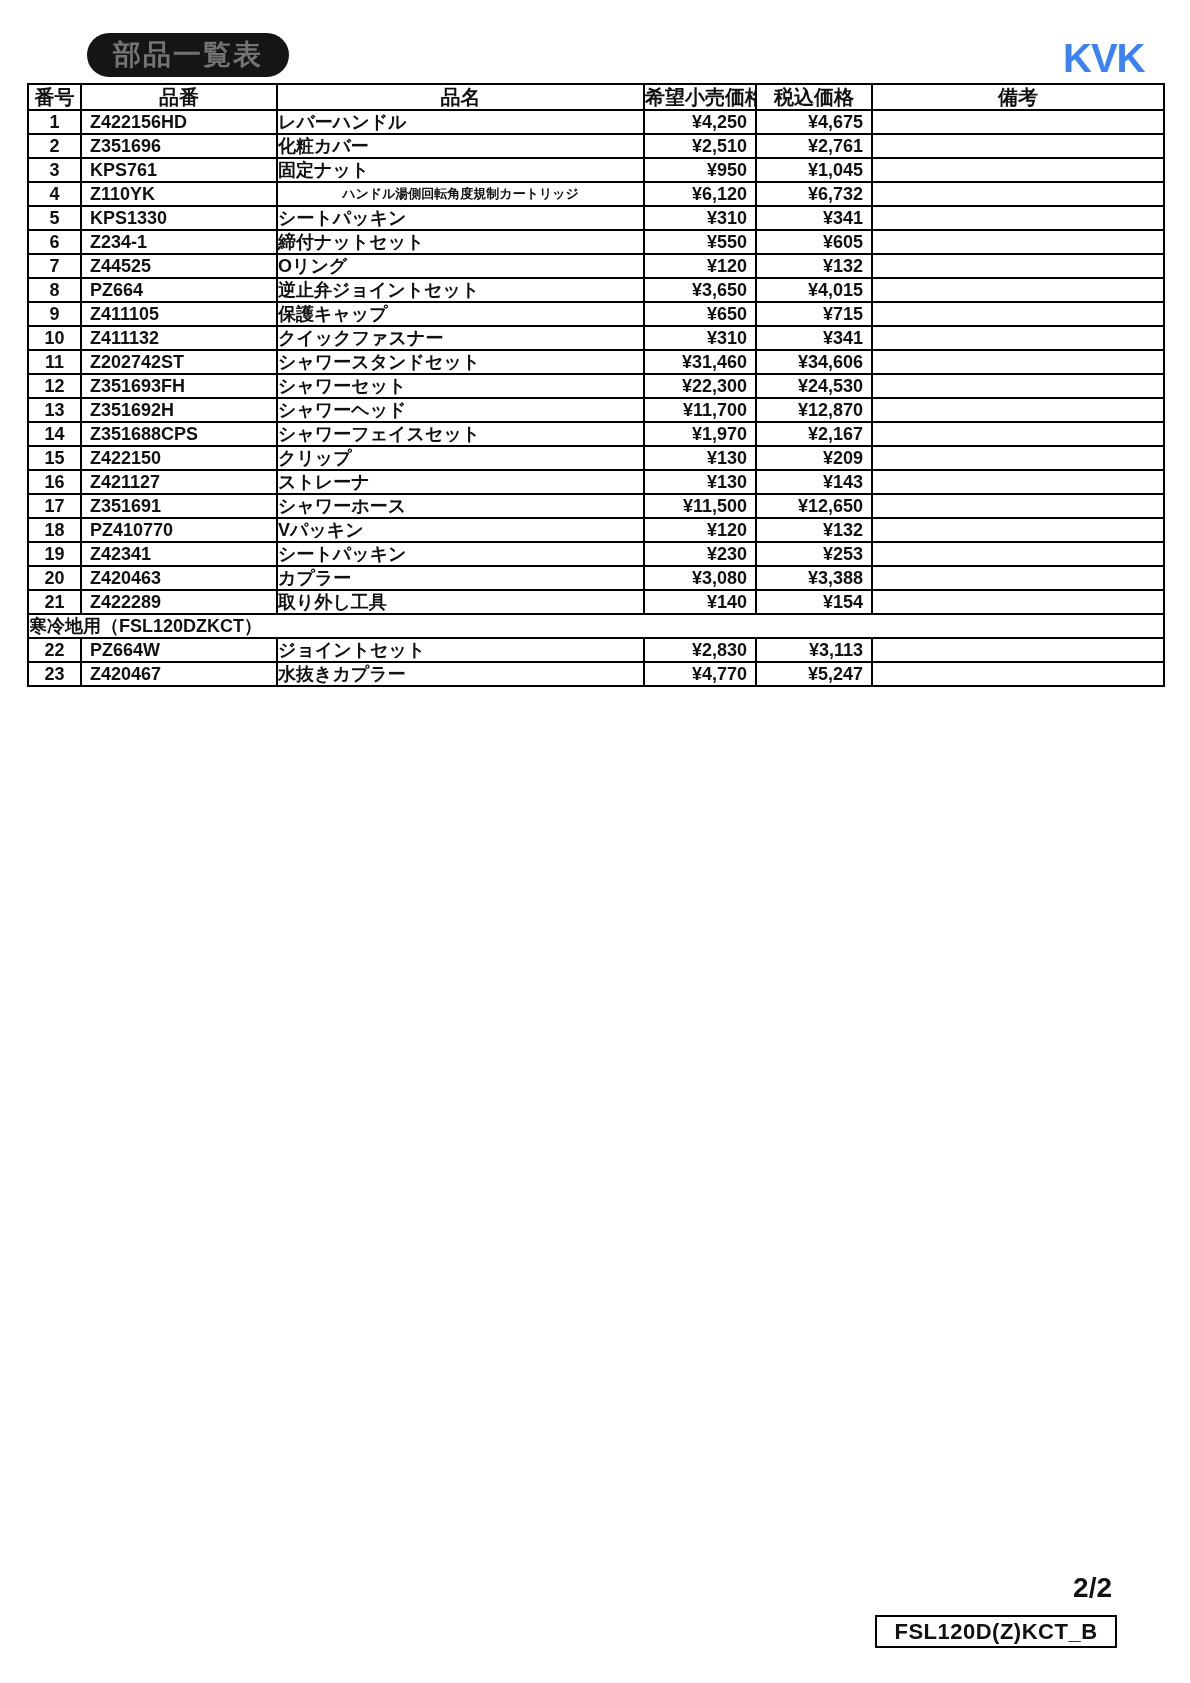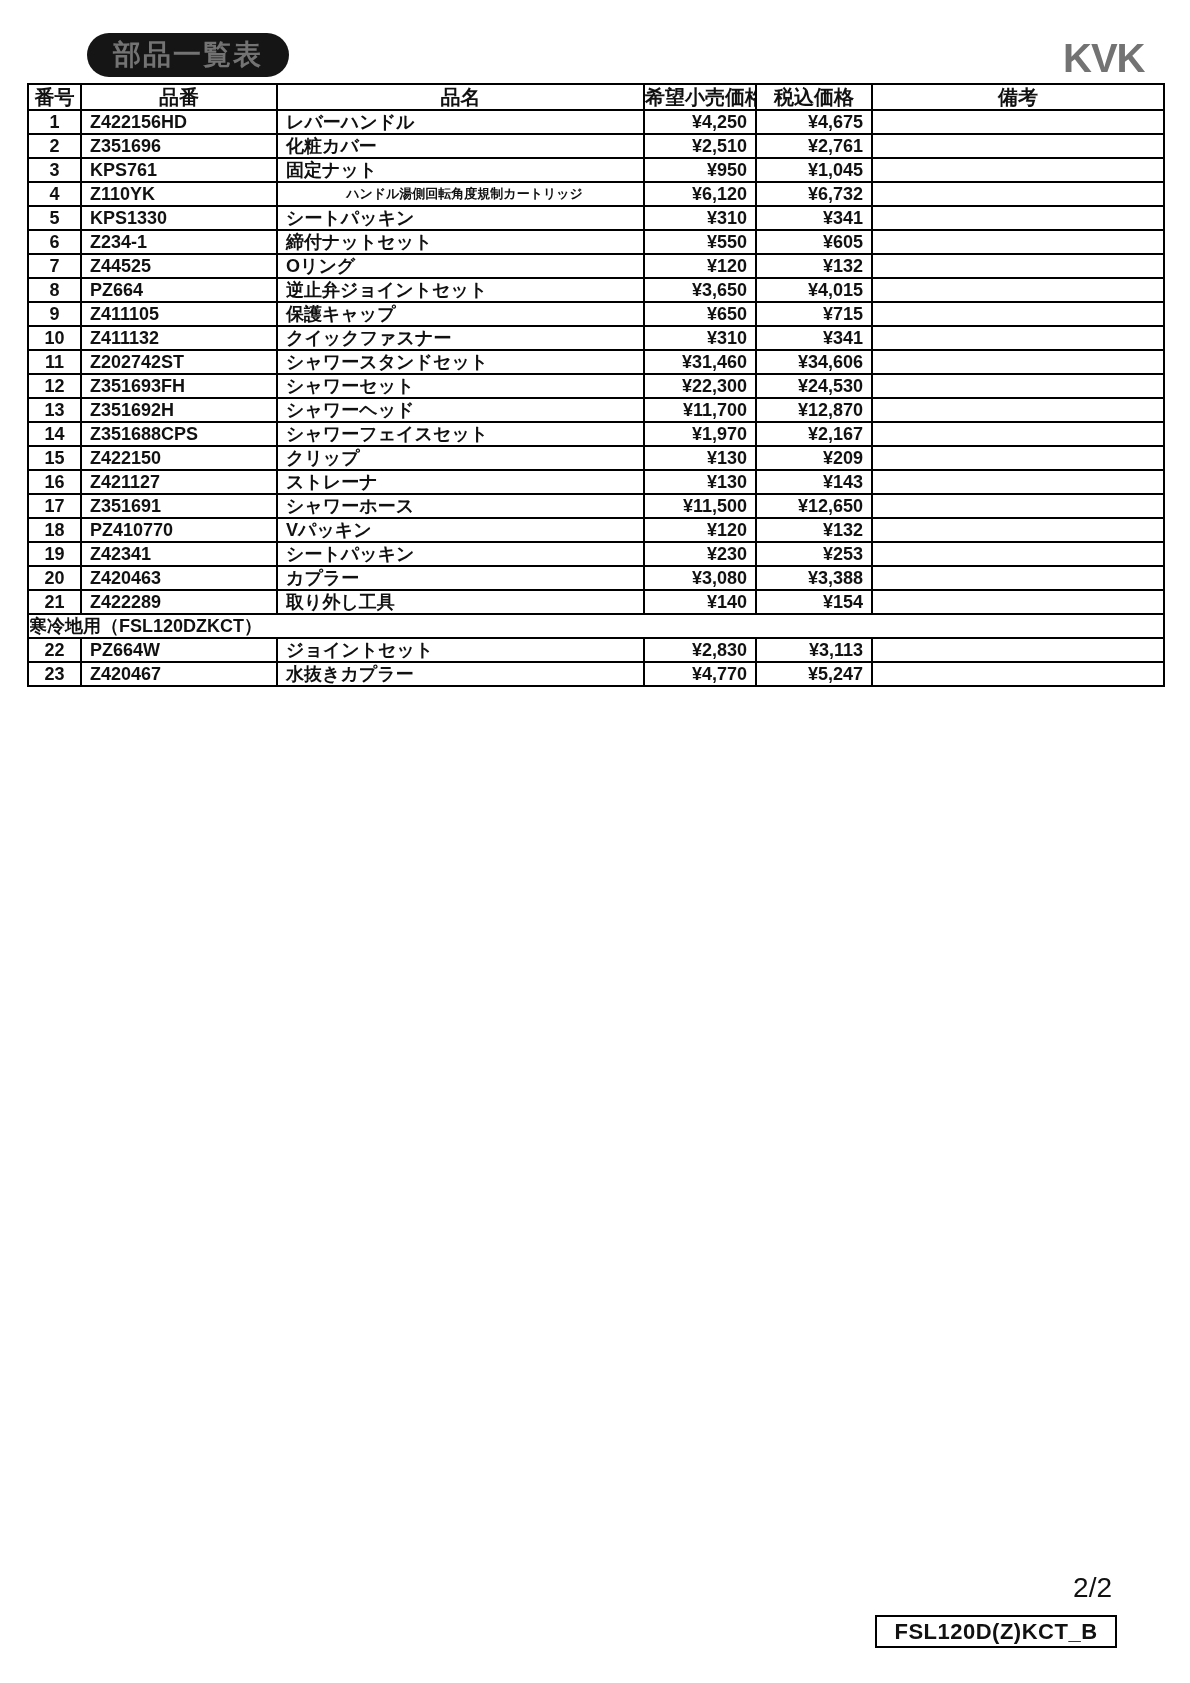--- a/index.html
+++ b/index.html
@@ -16,21 +16,21 @@
     height: 44px; line-height: 44px;
     padding: 0 26px;
     background: #151515; color: #737373;
     border-radius: 22px;
     font-size: 28px; font-weight: bold;
     letter-spacing: 2px;
   }
   .kvk-logo {
     position: absolute; left: 1063px; top: 36px;
     font-size: 40px; font-weight: bold;
-    letter-spacing: -1px; color: #737373;
+    letter-spacing: -1px; color: #3b82f6;
   }
   table.parts-table {
     position: absolute; left: 27px; top: 83px;
     border-collapse: collapse;
     table-layout: fixed;
     width: 1136px;
     background: #fff;
   }
   .parts-table th, .parts-table td {
     border: 2px solid #000;
@@ -48,31 +48,31 @@
     font-size: 18px;
   }
   .col-no   { width: 53px;  }
   .col-code { width: 196px; }
   .col-name { width: 367px; }
   .col-price{ width: 112px; }
   .col-tax  { width: 116px; }
   .col-note { width: 292px; }
   td.cell-no    { text-align: center; font-size: 18px; }
   td.cell-code  { text-align: left; padding-left: 8px; font-size: 18px; }
-  td.cell-name  { text-align: left; padding-left: 8px; font-size: 19px; }
+  td.cell-name  { text-align: left; font-size: 19px; }
   td.cell-name.small-name { font-size: 13px; text-align: center; }
   td.cell-price, td.cell-tax { text-align: right; padding-right: 8px; font-size: 18px; }
   td.section-cell {
     text-align: left; 
     font-size: 18px; height: 22px; line-height: 22px; border-radius: 8px;
   }
   .page-number {
     position: absolute; left: 1030px; top: 1572px;
     width: 82px; text-align: right;
-    font-size: 28px; font-weight: normal;
+    font-size: 28px; font-weight: bold;
   }
   .model-box {
     position: absolute; left: 875px; top: 1615px;
     width: 238px; height: 29px; line-height: 29px;
     border: 2px solid #000;
     text-align: center;
     font-size: 22px; font-weight: bold;
     letter-spacing: 0.5px;
   }
 </style>

